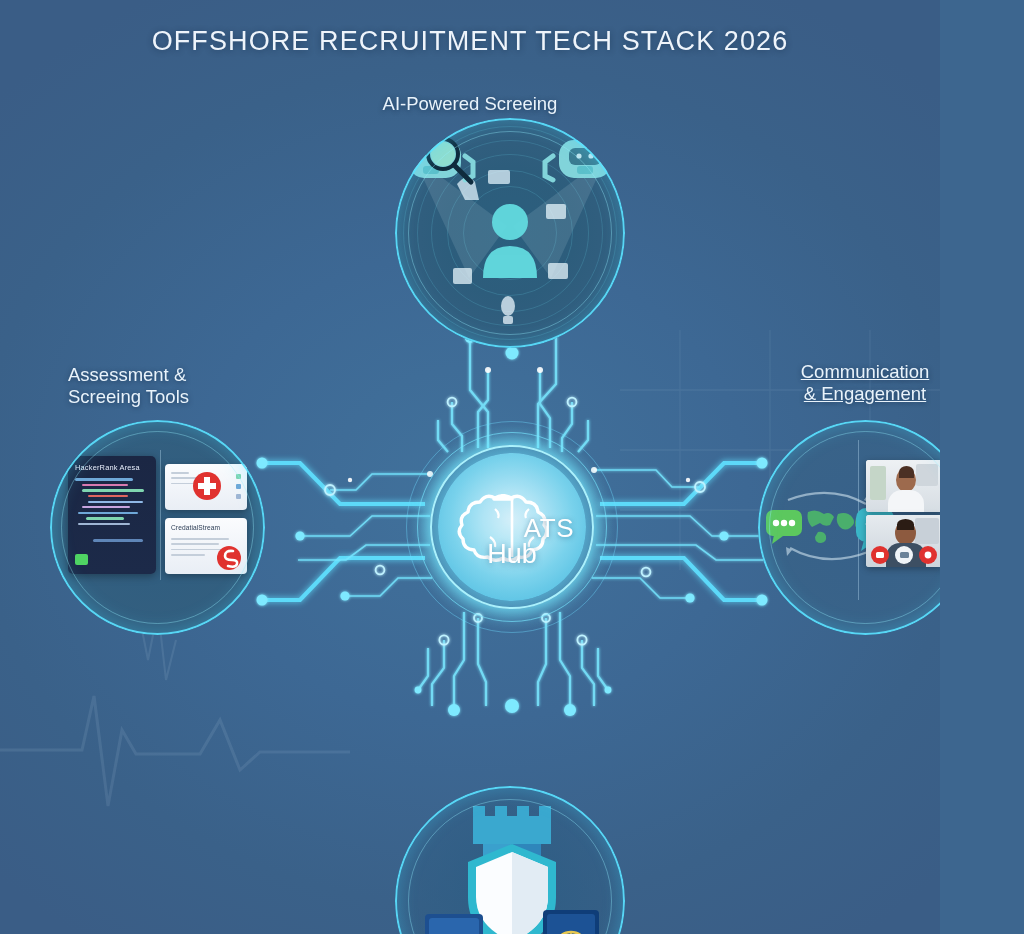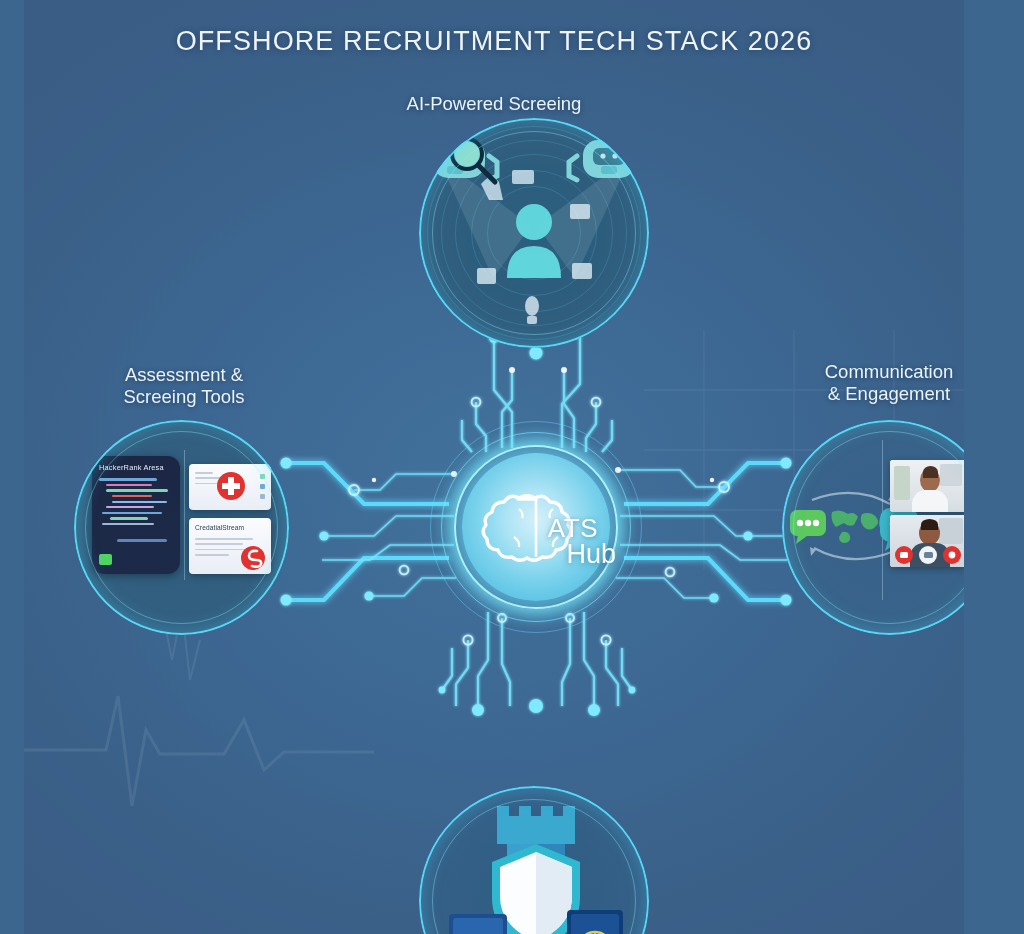--- a/index.html
+++ b/index.html
@@ -5,43 +5,42 @@
   html,body{margin:0;padding:0;}
   body{
     width:1024px;height:934px;overflow:hidden;
     font-family:"Liberation Sans", sans-serif;
     background:#3d668f;
   }
   #stage{
     position:relative;width:940px;height:934px;overflow:hidden;
     background:
       radial-gradient(ellipse 70% 60% at 50% 52%, #41729c 0%, #3d6894 42%, #3a6189 75%, #3a5d86 100%);
-    margin-left: 24px;
   }
   
   .watermark{position:absolute;opacity:.10;pointer-events:none;}
   .wm-left{left:-10px;top:600px;width:360px;height:260px;}
   .wm-right{right:-20px;top:330px;width:340px;height:240px;opacity:.07;}
 
   
   .title{
     position:absolute;left:0;right:0;top:26px;text-align:center;
     color:#eef4fb;font-size:27px;letter-spacing:1.1px;font-weight:400;
     text-shadow:0 1px 6px rgba(10,30,55,.45);
   }
 
   
   .label{
     position:absolute;color:#e9f3fb;font-size:18.5px;line-height:22px;
     text-align:center;text-shadow:0 1px 5px rgba(10,30,55,.5);
     white-space:pre-line;font-weight:400;
   }
   .label-top{left:0;right:0;top:93px;}
-  .label-left{left:60px;top:364px;width:200px;text-align:center;}
-  .label-right{left:760px;top:361px;width:210px;text-align:center;}
+  .label-left{left:68px;top:364px;width:200px;text-align:left;}
+  .label-right{left:760px;top:361px;width:210px;text-align:center;text-decoration:underline;}
   .label-bottom{left:0;right:0;top:721px;}
 
   
   .node{position:absolute;border-radius:50%;overflow:hidden;}
   .ring{
     position:absolute;border-radius:50%;pointer-events:none;
   }
   .ring-outer{
     border:2.2px solid rgba(90,225,255,.92);
     box-shadow:0 0 14px 2px rgba(70,215,255,.55),
@@ -60,21 +59,21 @@
   .halo{
     position:absolute;border-radius:50%;border:1px solid rgba(120,235,255,.16);
   }
 
   
   #node-left{left:50px;top:420px;width:215px;height:215px;}
   .left-bg{position:absolute;inset:0;border-radius:50%;background:radial-gradient(circle at 50% 50%,#2f5d80,#35607f);}
   .code-card{
     position:absolute;left:18px;top:36px;width:88px;height:118px;
     background:linear-gradient(#1b2744,#1c2a49);
-    border-radius:12px;box-shadow:0 2px 8px rgba(0,0,0,.35);overflow:hidden;
+    border-radius:5px;box-shadow:0 2px 8px rgba(0,0,0,.35);overflow:hidden;
   }
   .code-title{color:#e8eefb;font-size:7.4px;padding:7px 0 3px 7px;letter-spacing:.2px;}
   .code-line{height:2.4px;margin:3.2px 7px;border-radius:2px;}
   .run-chip{position:absolute;left:7px;bottom:9px;width:13px;height:11px;background:#4fd463;border-radius:2px;}
   .wcard{
     position:absolute;background:linear-gradient(#fbfcfe,#e9eef5);
     border-radius:4px;box-shadow:0 2px 7px rgba(0,0,0,.3);overflow:hidden;
   }
   .wcard-top{left:115px;top:44px;width:82px;height:46px;}
   .wcard-bot{left:115px;top:98px;width:82px;height:56px;}
@@ -107,21 +106,21 @@
     position:absolute;inset:6px;border-radius:50%;
     background:radial-gradient(circle at 50% 45%,#dff7ff 0%,#b7ecfb 26%,#7fd9f2 55%,#5ecaea 78%,#49bfe2 100%);
     box-shadow:0 0 26px 6px rgba(110,230,255,.6);
     opacity:.92;
   }
   .hub-ring1{position:absolute;inset:-2px;border-radius:50%;border:2.6px solid rgba(175,245,255,.95);
              box-shadow:0 0 16px 3px rgba(120,235,255,.75);}
   .hub-ring2{position:absolute;inset:-15px;border-radius:50%;border:1.6px solid rgba(120,230,255,.65);}
   .hub-ring3{position:absolute;inset:-26px;border-radius:50%;border:1.2px solid rgba(110,220,255,.4);}
   .hub-text{
-    position:absolute;left:0;right:0;top:92px;text-align:right;
+    position:absolute;left:0;right:0;top:92px;text-align:center;
     color:#fff;font-size:27px;text-shadow:0 1px 6px rgba(20,80,120,.55);
   }
   .brain-wrap{position:absolute;left:50%;top:46px;transform:translateX(-50%);}
   .ats-text{
     position:absolute;left:0;right:0;top:20px;text-align:right;
     color:#fff;font-size:26px;letter-spacing:.5px;
     text-shadow:0 1px 5px rgba(20,80,120,.5);
   }
 
   svg{display:block;overflow:visible;}

